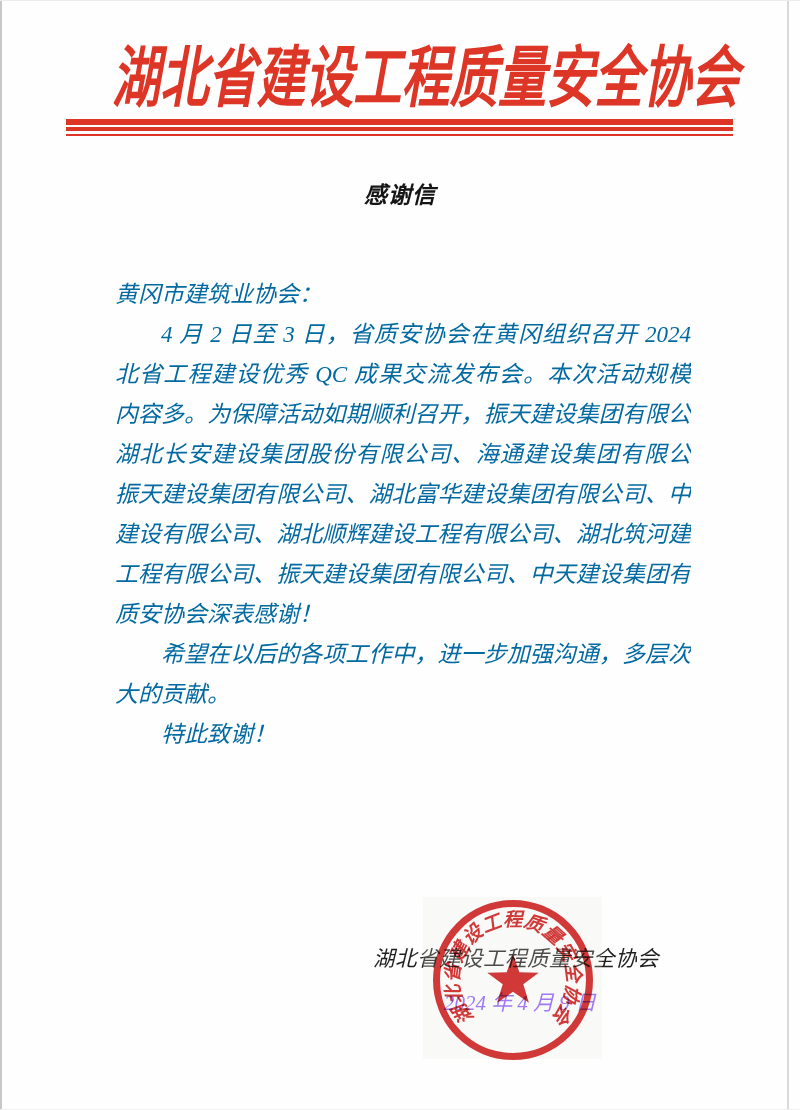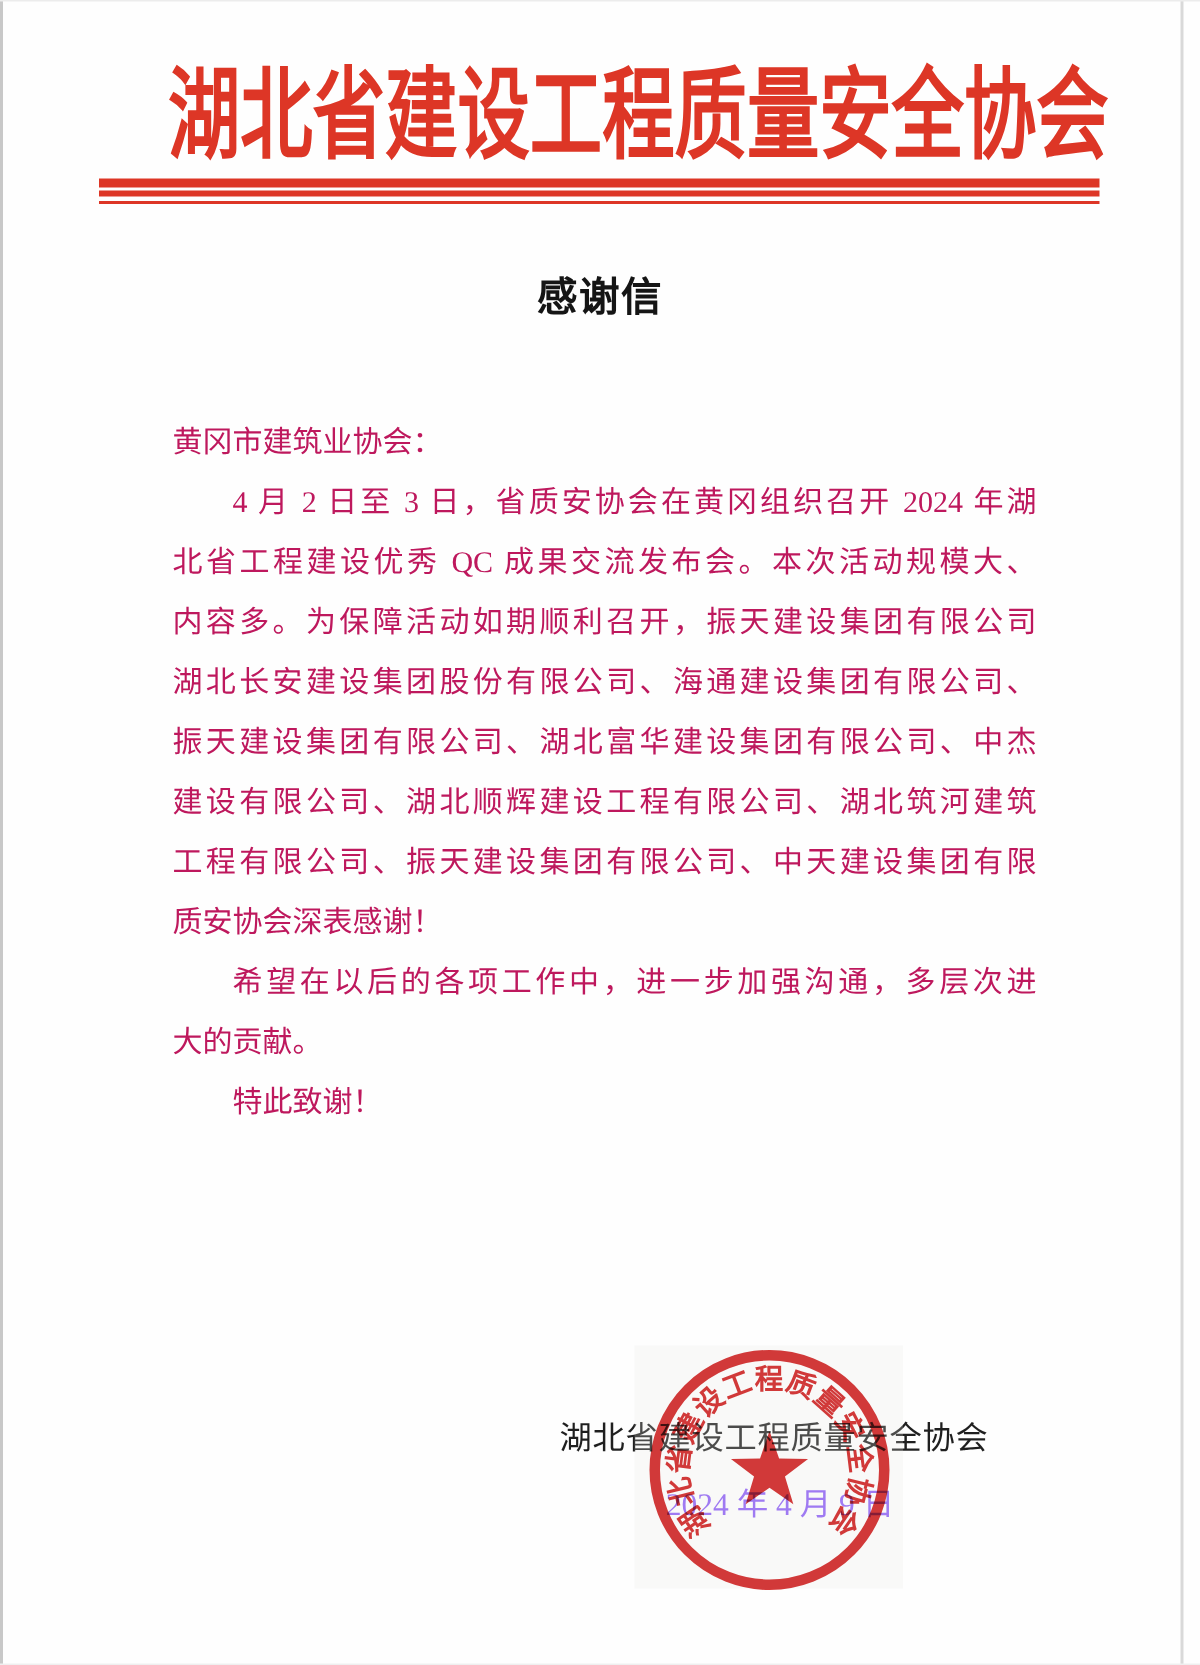--- a/index.html
+++ b/index.html
@@ -3,20 +3,21 @@
 <meta charset="utf-8">
 <style>
   html,body{margin:0;padding:0;background:#ffffff;}
   #page{
     position:relative;
     width:800px;height:1110px;
     background:#fefefe;
     overflow:hidden;
     font-family:"Liberation Serif","DejaVu Serif",serif;
     color:#1c1c1c;
+    font-style:italic;
   }
   
   .edge-left{position:absolute;left:0;top:0;width:2px;height:1110px;background:#9a9a9a;opacity:.55;}
   .edge-right{position:absolute;left:787px;top:0;width:2px;height:1110px;background:#d9d9d9;}
   .edge-top{position:absolute;left:0;top:0;width:800px;height:1px;background:#ececec;}
   .edge-bottom{position:absolute;left:0;top:1109px;width:800px;height:1px;background:#efefef;}
 
   .letterhead{
     position:absolute;left:0;top:42px;width:800px;
     text-align:center;line-height:72px;
@@ -25,27 +26,27 @@
     transform:scaleX(0.72);transform-origin:400px 50%;
     letter-spacing:0px;
   }
   .rules{position:absolute;left:66px;top:119px;width:667px;}
   .rule-thick{height:6px;background:#dd3626;}
   .rule-medium{height:4px;background:#dd3626;margin-top:2px;}
   .rule-thin{height:2px;background:#dd3626;margin-top:3px;}
 
   .doc-title{
     position:absolute;left:0;top:176px;width:800px;
-    text-align:center;font-size:27px;font-weight:bold;
+    text-align:center;font-size:23px;font-weight:bold;
     letter-spacing:1px;color:#151515;
   }
 
   .body-text{
     position:absolute;left:115px;top:275px;width:576px;
-    font-size:20px;line-height:40px;color:#be185d;
+    font-size:23px;line-height:40px;color:#0369a1;
   }
   .line{height:40px;white-space:nowrap;}
   .line.fill{white-space:normal;text-align:justify;text-align-last:justify;overflow:hidden;}
   .line.indent{text-indent:2em;}
 
   .signature-org{
     position:absolute;left:360px;top:941px;width:312px;
     text-align:center;font-size:21.5px;letter-spacing:.5px;color:#1f1f1f;
   }
   .signature-date{

